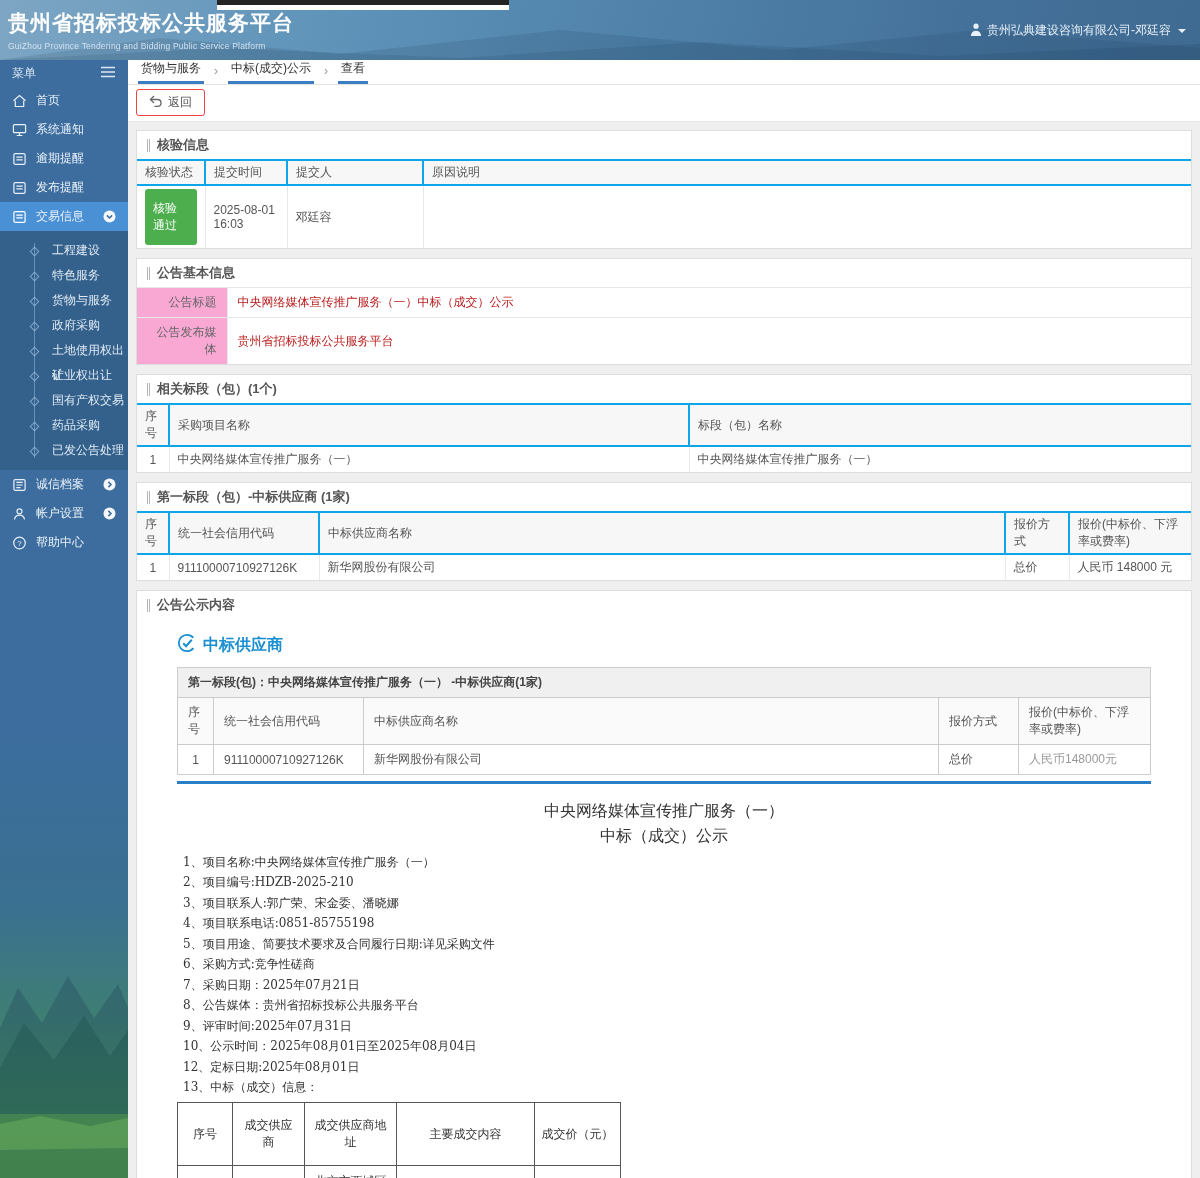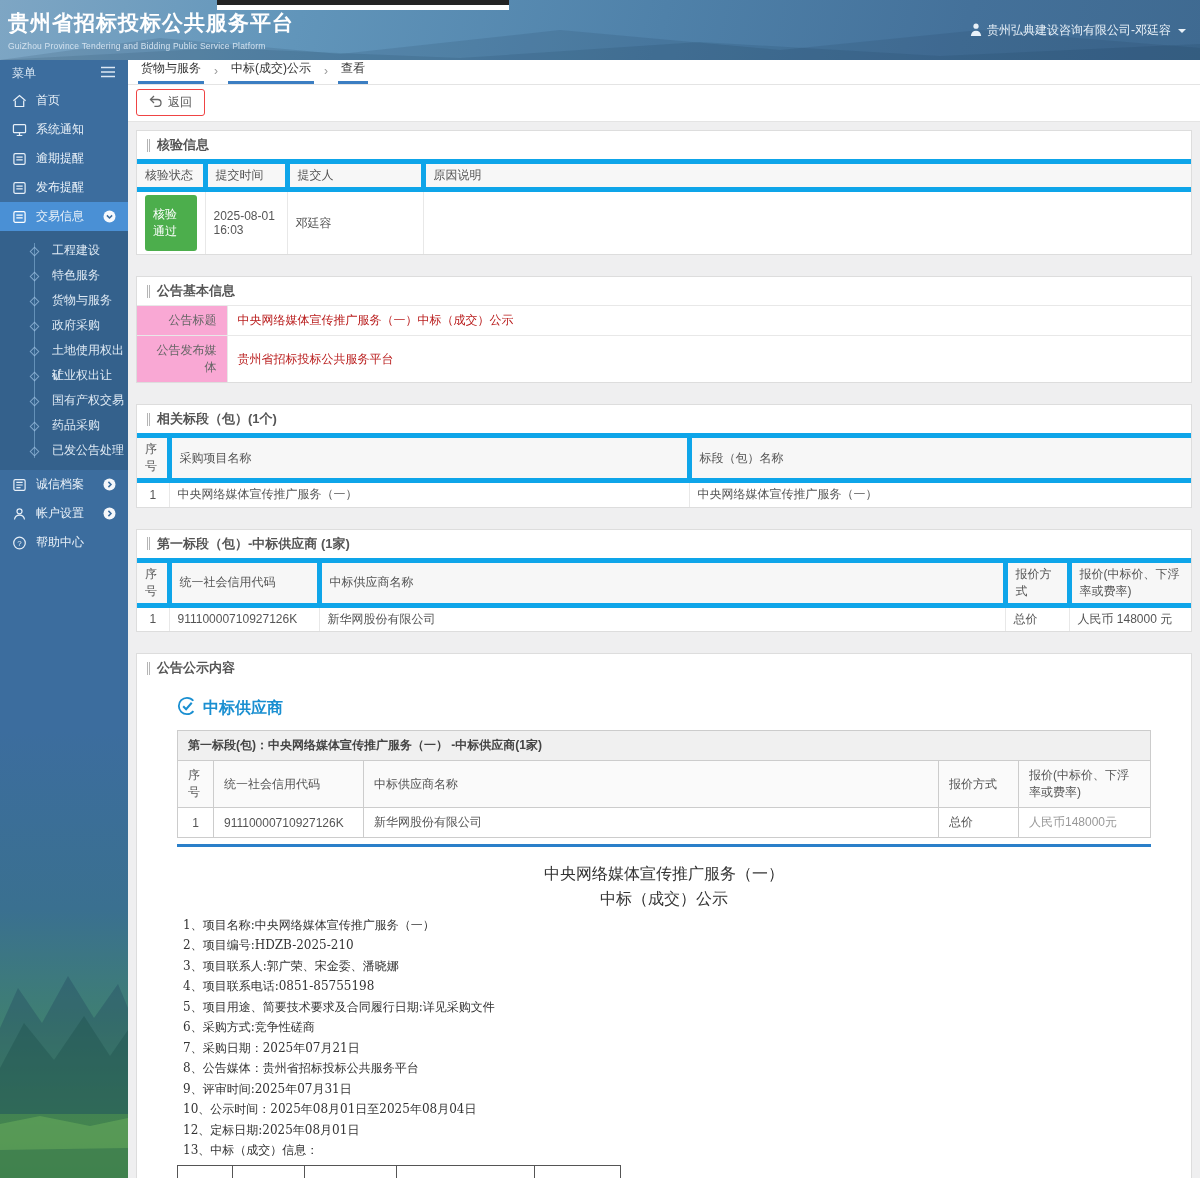--- a/index.html
+++ b/index.html
@@ -47,28 +47,28 @@
   .main { flex:1; min-width:0; display:flex; flex-direction:column; }
   .crumb-bar { background:#fff; height:25px; border-bottom:1px solid #e4e4e4; display:flex;
     align-items:flex-end; gap:10px; padding:0 10px; }
   .crumb { font-size:12px; color:#333; padding:0 3px 4px; border-bottom:3px solid #3b7ec2; cursor:pointer; }
   .crumb-sep { font-size:12px; color:#999; padding-bottom:6px; }
   .toolbar { background:#fff; padding:4px 8px 5px; border-bottom:1px solid #e4e4e4; }
   .back-btn { display:inline-flex; align-items:center; gap:5px; font-size:12px; color:#555;
     background:#fff; border:1px solid #ef4444; border-radius:3px; padding:4px 12px; cursor:pointer; }
   .content { padding:8px; flex:1; overflow:hidden; }
 
-  .panel { background:#fff; border:1px solid #ddd; margin-bottom:21px; }
+  .panel { background:#fff; border:1px solid #ddd; margin-bottom:9px; }
   .panel-header { display:flex; align-items:center; gap:7px; padding:5px 10px; font-size:13px;
     font-weight:bold; color:#555; }
   .bar-marker { width:3px; height:13px; border-left:1px solid #b5b5b5; border-right:1px solid #b5b5b5; }
 
   table.grid { width:100%; border-collapse:collapse; font-size:12px; color:#555; table-layout:fixed; }
   .grid th { background:#f7f7f7; font-weight:normal; text-align:left; padding:3px 8px;
-    border:5px solid #0ea5e9; height:22px; }
+    border:2px solid #0ea5e9; height:22px; }
   .grid td { padding:3px 8px; border:1px solid #e8e8e8; background:#fff; height:26px; color:#555; }
   .grid th:first-child,.grid td:first-child { border-left:none; }
   .grid th:last-child,.grid td:last-child { border-right:none; }
   .grid tr:last-child td { border-bottom:none; }
   .center { text-align:center; }
   .badge { display:inline-block; background:#4cae4c; color:#fff; border-radius:3px;
     padding:11px 8px; font-size:12px; }
 
   .form-table { width:100%; border-collapse:collapse; font-size:12px; table-layout:fixed; }
   .form-table td { border-top:1px solid #e8e8e8; padding:6px 10px; height:26px; }

